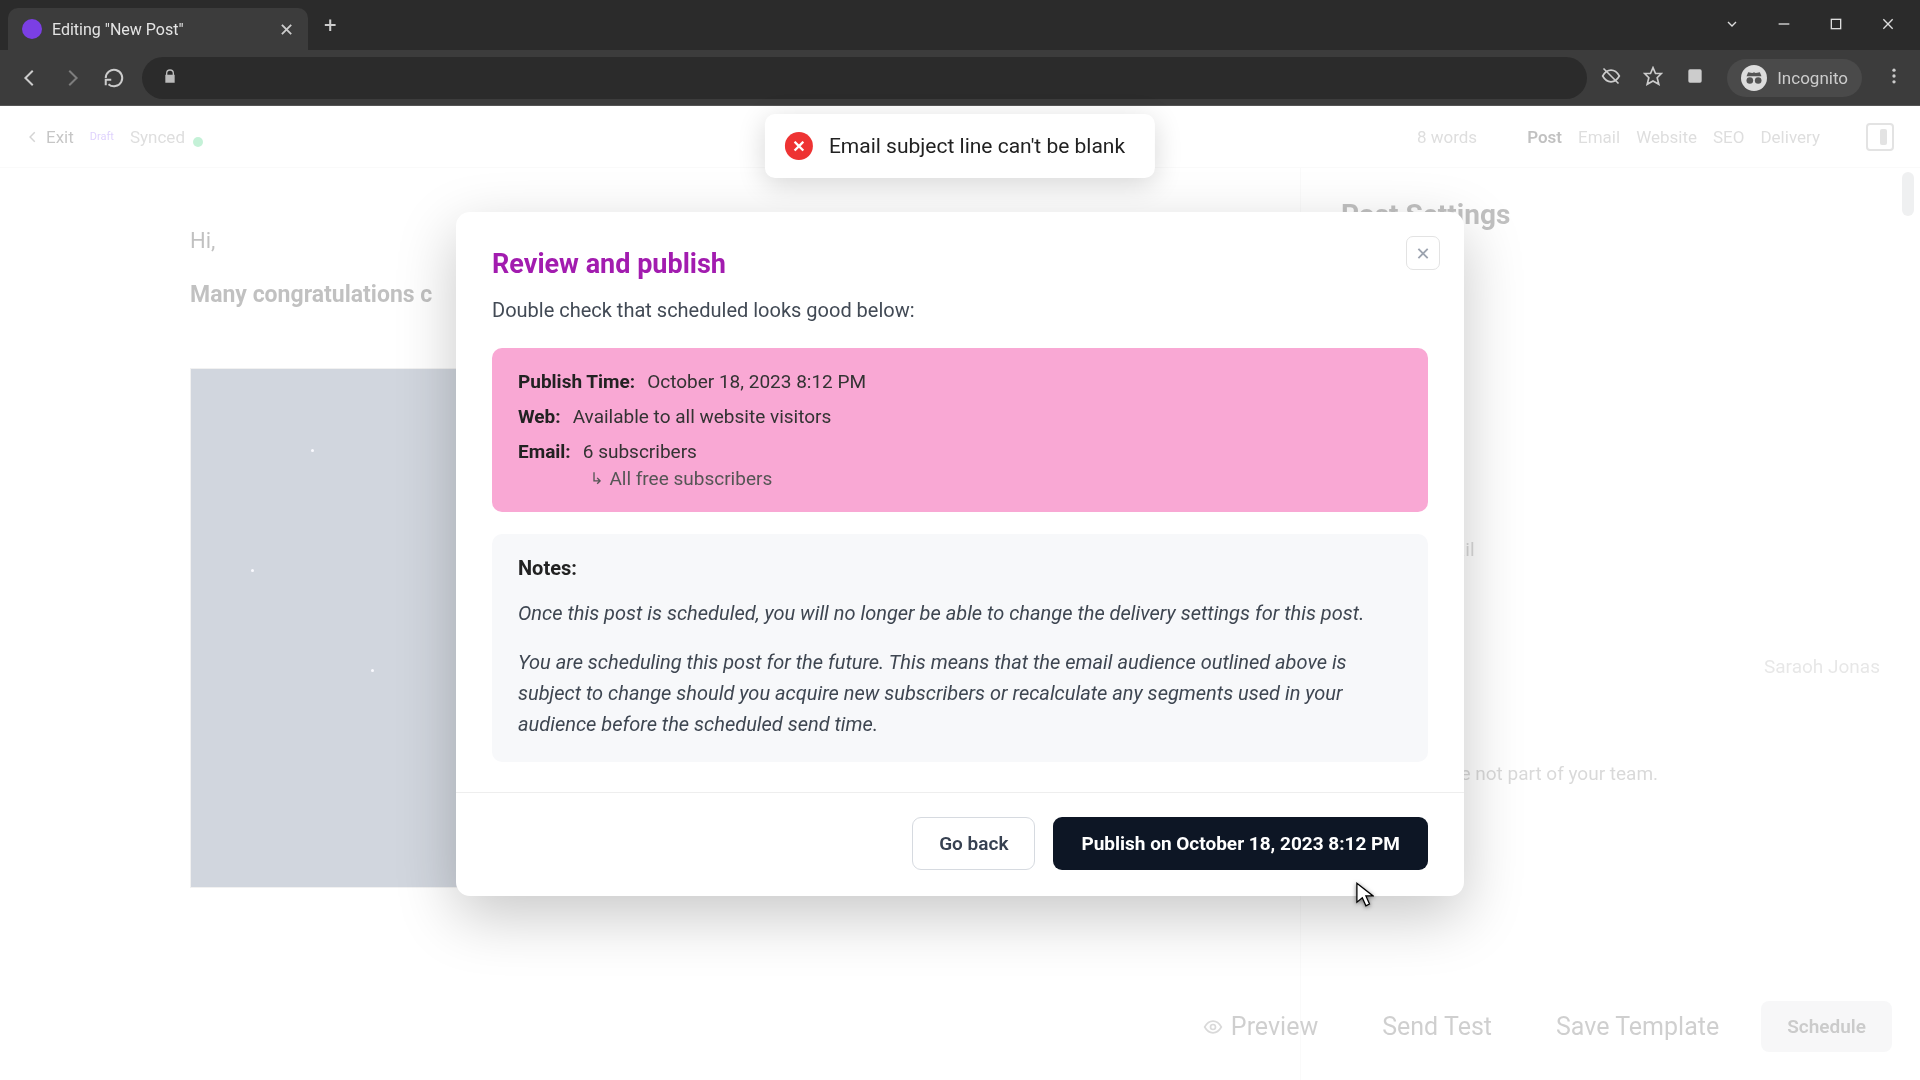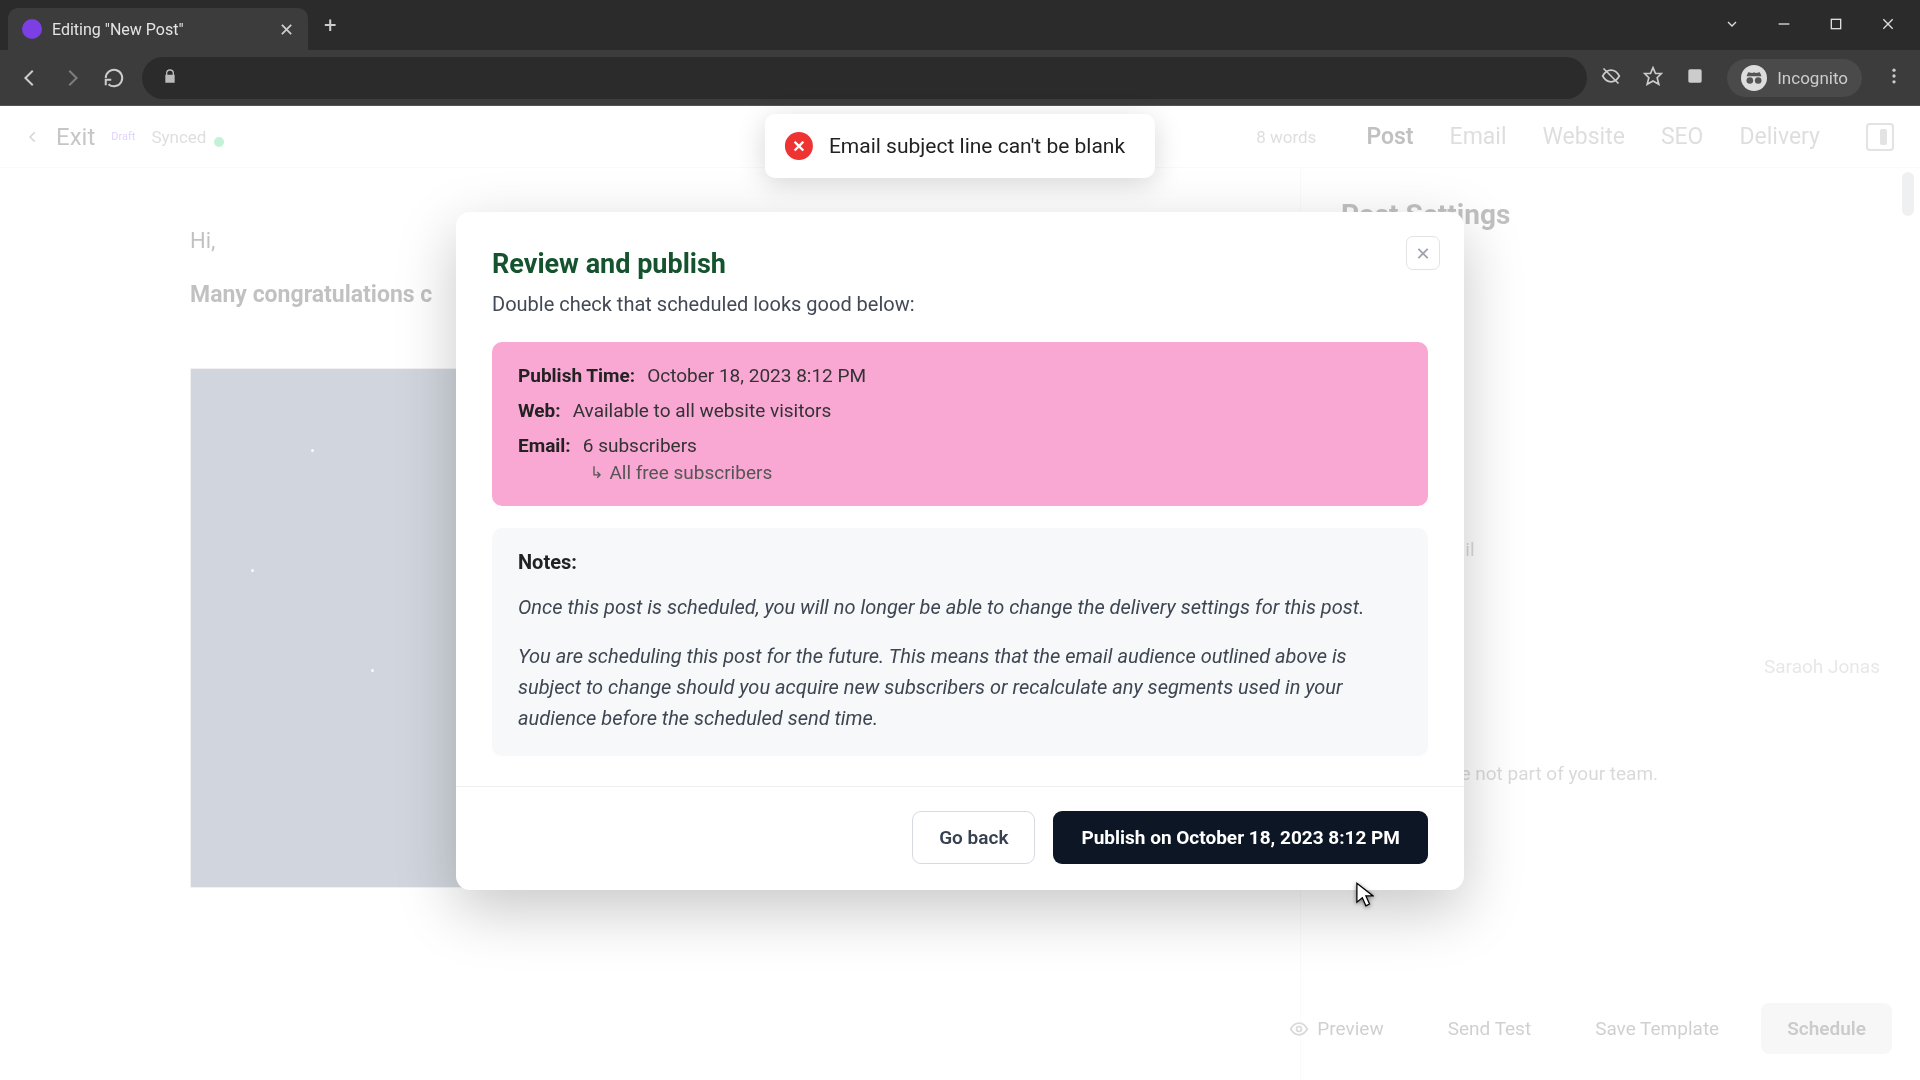--- a/index.html
+++ b/index.html
@@ -23,61 +23,61 @@
 .right-icons { display:flex; align-items:center; gap:22px; color:#ccc; }
 .incognito-pill { background:#4a4a4a; border-radius:22px; padding:6px 14px; display:flex; align-items:center; gap:10px; font-size:17px; }
 .avatar-incognito { width:26px; height:26px; background:#ddd; border-radius:50%; display:flex; align-items:center; justify-content:center; }
 .avatar-incognito svg { width:20px; height:14px; }
 
 
 .app { position:relative; height:974px; background:#fff; }
 
 
 .app-top { height:62px; display:flex; align-items:center; padding:0 26px; gap:16px; border-bottom:1px solid #eee; }
-.exit-link { display:flex; align-items:center; gap:16px; color:#333; font-size:24px; }
+.exit-link { display:flex; align-items:center; gap:6px; color:#333; font-size:17px; }
 .draft-badge { color:#8b5cf6; font-size:11px; }
 .synced { color:#888; font-size:17px; display:flex; align-items:flex-end; gap:8px; }
 .dot-green { width:10px; height:10px; border-radius:50%; background:#2ecc71; display:inline-block; }
 .word-count { color:#888; font-size:17px; margin-left:auto; margin-right:34px; }
-.tabs { display:flex; gap:36px; font-size:23px; color:#888; }
+.tabs { display:flex; gap:16px; font-size:17px; color:#888; }
 .tab-active { color:#222; font-weight:600; }
 .sidebar-toggle { margin-left:30px; width:28px; height:28px; border:2px solid #999; border-radius:4px; position:relative; }
 .sidebar-toggle::after { content:""; position:absolute; right:5px; top:4px; bottom:4px; width:7px; background:#999; border-radius:2px; }
 
 
 .editor { position:absolute; top:62px; left:0; right:0; bottom:0; display:flex; }
 .editor-main { flex:1; padding:60px 0 0 190px; font-size:22px; color:#222; }
 .editor-main p { margin-bottom:28px; }
 .bold { font-weight:700; font-size:23px; }
 .image-block { width:640px; height:520px; background:#5a6b88; margin-top:60px; border:1px solid #ccc; position:relative; }
 .image-block .star { position:absolute; width:3px; height:3px; background:#eef; border-radius:50%; }
 
 .settings-panel { width:620px; border-left:1px solid #eee; padding:30px 40px; position:relative; }
 .settings-title { font-size:28px; font-weight:700; color:#222; margin-bottom:30px; }
 .settings-row { font-size:19px; color:#777; margin-bottom:24px; }
 
 
 .footer-actions { position:absolute; bottom:26px; right:28px; display:flex; gap:20px; align-items:center; }
-.footer-btn { font-size:19px; color:#555; padding:13px 22px; background:none; border:none; }
+.footer-btn { font-size:25px; color:#555; padding:13px 22px; background:none; border:none; }
 .footer-btn.preview { display:flex; align-items:center; gap:8px; }
 .footer-btn.save { }
 .schedule-btn { background:#e1e3e6; color:#444; font-weight:600; padding:14px 26px; border-radius:8px; border:none; font-size:19px; }
 
 
 .scrim { position:absolute; inset:0; background:rgba(255,255,255,0.72); }
 
 
 .toast { position:absolute; top:8px; left:50%; transform:translateX(-50%); background:#fff; border-radius:10px; box-shadow:0 6px 28px rgba(0,0,0,0.16); padding:18px 30px 18px 20px; display:flex; align-items:center; gap:16px; z-index:30; }
 .toast-icon { width:28px; height:28px; border-radius:50%; background:#e33; display:flex; align-items:center; justify-content:center; color:#fff; font-weight:700; }
 .toast-text { font-size:21px; color:#222; }
 
 
 .modal { position:absolute; top:106px; left:50%; transform:translateX(-50%); width:1008px; background:#fff; border-radius:14px; box-shadow:0 20px 60px rgba(0,0,0,0.22); z-index:20; padding:36px 36px 26px 36px; }
 .modal-close { position:absolute; top:24px; right:24px; width:34px; height:34px; border:1px solid #e3e3e3; border-radius:7px; display:flex; align-items:center; justify-content:center; color:#9ca3af; font-size:18px; }
-.modal h2 { font-size:27px; font-weight:700; color:#14532d; margin-bottom:12px; }
+.modal h2 { font-size:27px; font-weight:700; color:#a21caf; margin-bottom:18px; }
 .modal-sub { font-size:20px; color:#424a55; margin-bottom:26px; }
 .info-block { background:#f9a8d4; border-radius:10px; padding:22px 26px; font-size:19px; color:#333; margin-bottom:22px; }
 .info-row { display:flex; gap:12px; margin-bottom:12px; }
 .info-row:last-child { margin-bottom:0; }
 .info-label { font-weight:700; color:#222; min-width:0; }
 .info-sub { margin-left:72px; color:#555; display:flex; align-items:center; gap:6px; }
 .arrow-sub { font-size:16px; }
 
 .notes-block { background:#f7f8fa; border-radius:10px; padding:22px 26px; margin-bottom:30px; }
 .notes-title { font-weight:700; font-size:20px; color:#222; margin-bottom:18px; }

